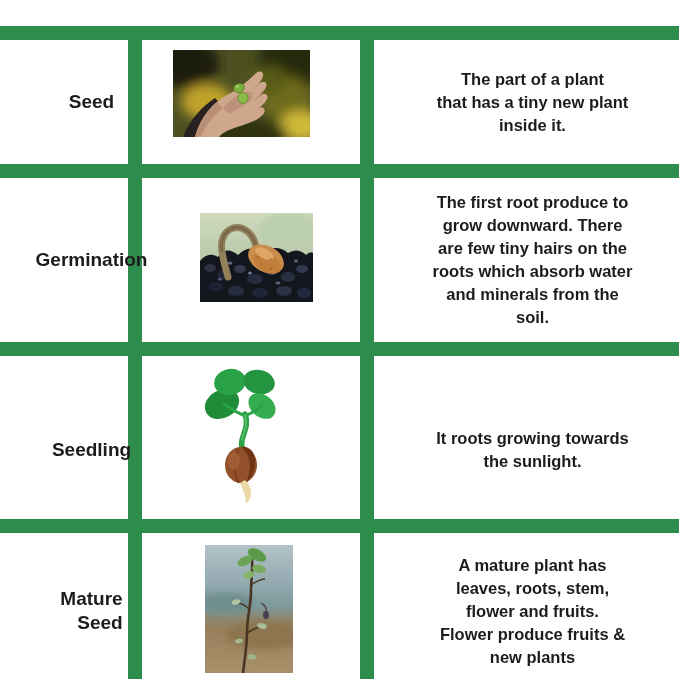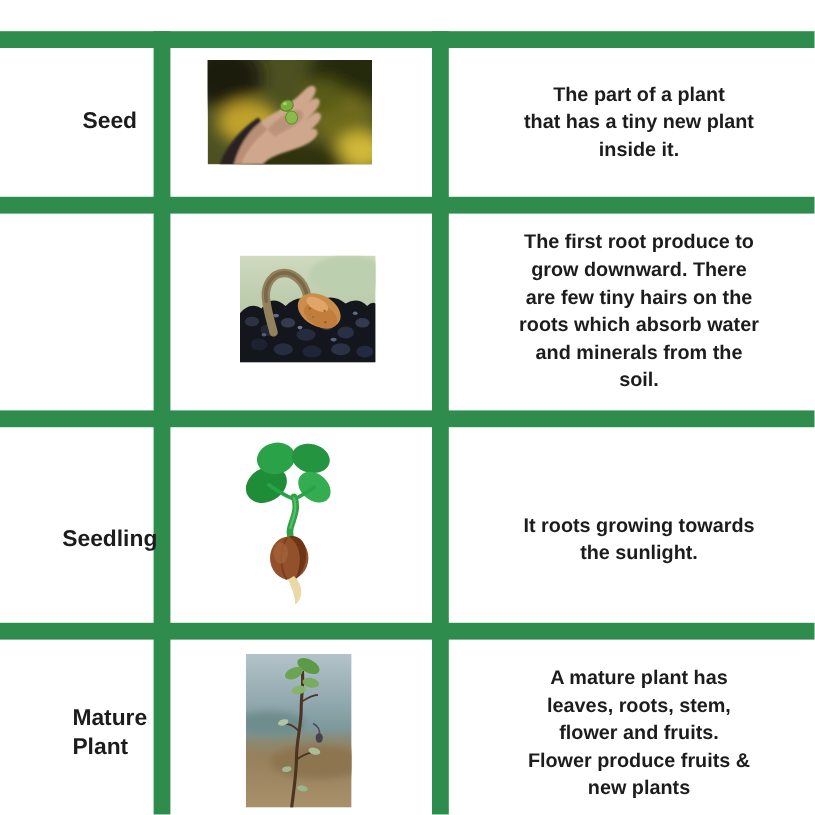--- a/index.html
+++ b/index.html
@@ -11,21 +11,21 @@
   .hbar { position:absolute; left:0; width:679px; height:14px; background:var(--green); }
   .vbar { position:absolute; top:26px; width:14px; height:653px; background:var(--green); }
   .row  { position:absolute; left:0; width:679px; }
   .r0 { top:40px;  height:124px; }
   .r1 { top:177px; height:165px; }
   .r2 { top:368px; height:164px; }
   .r3 { top:532px; height:158px; }
   .cell { position:absolute; top:0; height:100%; box-sizing:border-box; }
   .label {
     left:0; width:148px; display:flex; align-items:center; justify-content:center;
-    text-align:left; font-weight:bold; font-size:19px; line-height:24px;
+    text-align:right; font-weight:bold; font-size:19px; line-height:24px;
     white-space:pre-line;
     padding-left:35px;
   }
   .imgc { left:142px; width:218px; }
   .desc {
     left:374px; width:305px; padding-left:12px;
     display:flex; align-items:center; justify-content:center;
     text-align:center; font-weight:bold; font-size:16.5px; line-height:23px;
     white-space:pre-line;
   }
@@ -83,20 +83,23 @@
       </svg>
     </div>
     <div class="cell desc">
       <span>The part of a plant
 that has a tiny new plant
 inside it.</span>
     </div>
   </div>
 
   <div class="row r1">
+    <div class="cell label">
+      <span>Germination</span>
+    </div>
     <div class="cell imgc">
       <svg class="img img-germ" viewBox="0 0 113 89" xmlns="http://www.w3.org/2000/svg">
         <defs>
           <linearGradient id="g2bg" x1="0" y1="0" x2="0" y2="1">
             <stop offset="0" stop-color="#cfdabf"></stop>
               <stop offset="1" stop-color="#a4b894"></stop>
           </linearGradient>
           <filter id="bl2" x="-30%" y="-30%" width="160%" height="160%">
               <feGaussianBlur stdDeviation="2"></feGaussianBlur>
             </filter>
@@ -169,21 +172,21 @@
     </div>
     <div class="cell desc">
       <span>It roots growing towards
 the sunlight.</span>
     </div>
   </div>
 
   <div class="row r3">
     <div class="cell label">
       <span>Mature
-Plant</span>
+Seed</span>
     </div>
     <div class="cell imgc">
       <svg class="img img-mature" viewBox="0 0 88 128" xmlns="http://www.w3.org/2000/svg">
         <defs>
           <linearGradient id="g4" x1="0" y1="0" x2="0" y2="1">
             <stop offset="0" stop-color="#b3c3c9"></stop>
             <stop offset="0.3" stop-color="#93aab0"></stop>
             <stop offset="0.48" stop-color="#7d999c"></stop>
             <stop offset="0.56" stop-color="#8a8a74"></stop>
             <stop offset="0.66" stop-color="#97805c"></stop>

